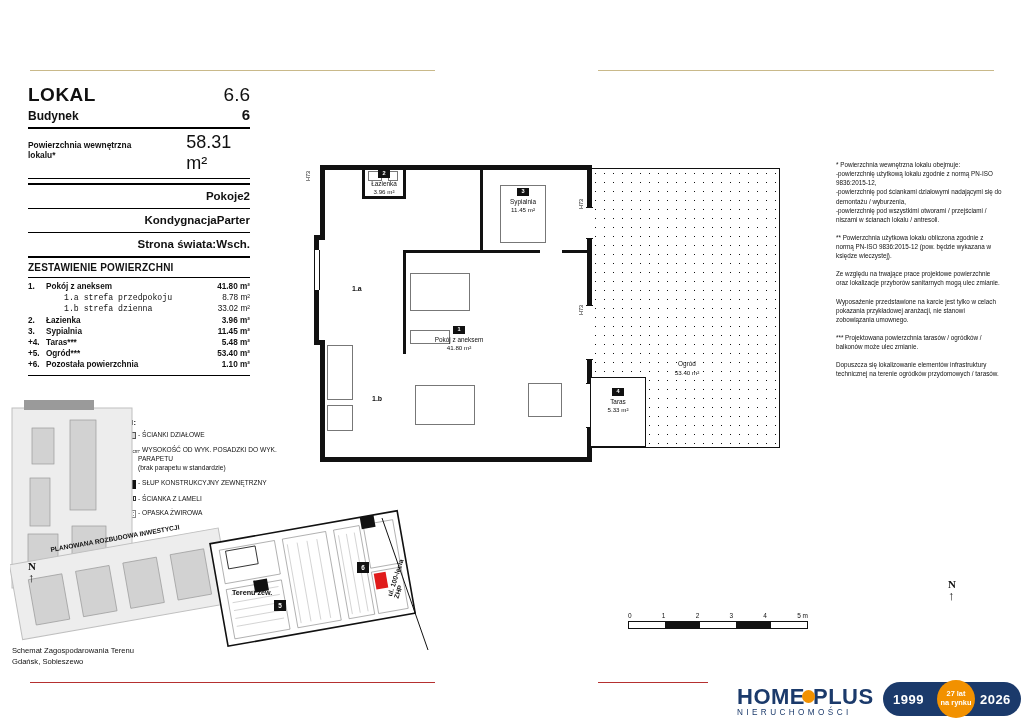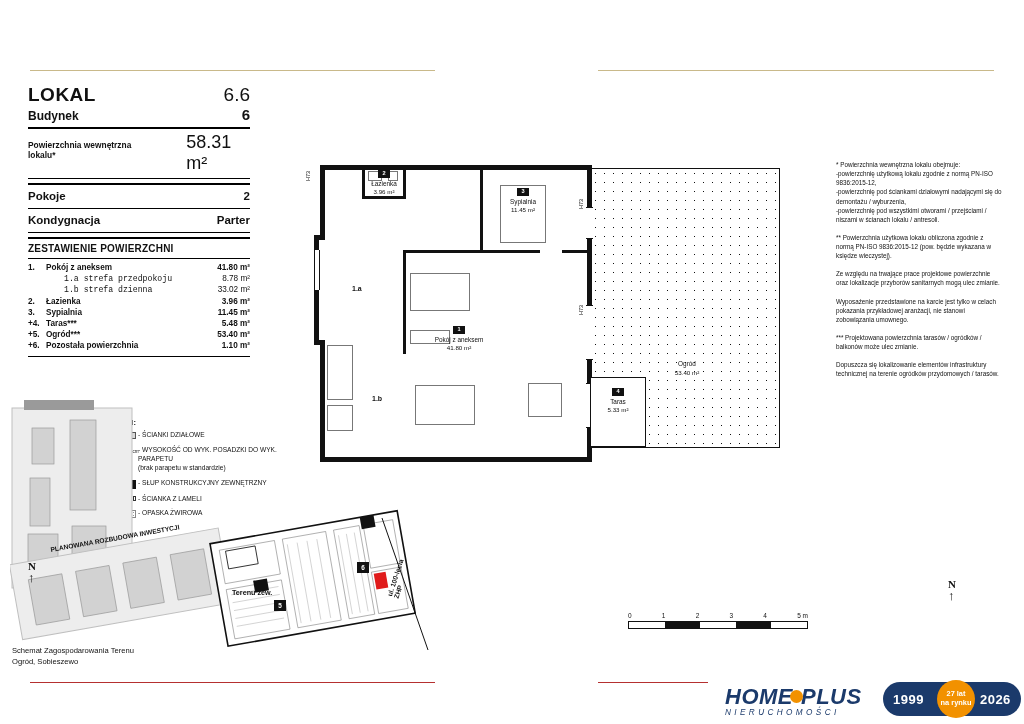--- a/index.html
+++ b/index.html
@@ -41,21 +41,21 @@
   .hdr-lokal-val { font-size: 19px; font-weight: normal; }
   .hdr-bud { font-size: 12px; font-weight: bold; margin-top: 1px; }
   .hdr-bud-val { font-size: 15px; font-weight: bold; }
   .hr-thin { border-top: 1px solid #000; margin: 4px 0 3px; }
   .hr-thick { border-top: 2px solid #000; margin: 4px 0 3px; }
 
   .area-row { display: flex; justify-content: space-between; align-items: baseline; }
   .area-lbl { font-size: 8.4px; font-weight: bold; }
   .area-val { font-size: 18px; font-weight: normal; margin-left: 39px; }
 
-  .info-row { display: flex; justify-content: space-between; align-items: baseline; padding: 2px 0; }
+  .info-row { display: flex; justify-content: flex-end; align-items: baseline; padding: 2px 0; }
   .info-lbl { font-size: 11.5px; font-weight: bold; }
   .info-val { font-size: 11.5px; font-weight: bold; }
 
   .zest-title { font-size: 10px; font-weight: bold; letter-spacing: .2px; margin: 4px 0 2px; }
 
   .tbl { width: 100%; border-collapse: collapse; }
   .tbl td { font-size: 8.2px; padding: 1.1px 0; vertical-align: baseline; }
   .tbl td.num { width: 18px; font-weight: bold; }
   .tbl td.nm { }
   .tbl td.vl { text-align: right; white-space: nowrap; }
@@ -126,21 +126,21 @@
   
   .north { position: absolute; font-size: 11px; font-weight: bold; font-family: "Liberation Serif", serif; }
   .north .arr { font-size: 13px; display: block; line-height: .9; }
 
   
   .site { position: absolute; left: 10px; top: 400px; width: 430px; height: 270px; }
   .site-cap { position: absolute; left: 12px; top: 645px; font-size: 7.6px; line-height: 1.5; }
 
   
   .logo { position: absolute; left: 725px; top: 684px; width: 290px; height: 36px; }
-  .logo-txt { position: absolute; left: 0; top: 0; font-family: "Liberation Sans", sans-serif; font-style: italic; }
+  .logo-txt { position: absolute; left: 12px; top: 0; font-family: "Liberation Sans", sans-serif; }
   .logo-home { font-size: 22px; font-weight: bold; letter-spacing: .5px; color: #1b3a6b; }
   .logo-plus { font-size: 22px; font-weight: bold; letter-spacing: .5px; color: #1b3a6b; }
   .logo-sub { font-size: 8.2px; letter-spacing: 3.4px; color: #1b3a6b; margin-top: -2px; }
   .badge-years {
     position: absolute; left: 158px; top: -2px; height: 34px; border-radius: 17px;
     background: #1b3a6b; color: #fff; display: flex; align-items: center;
     padding: 0 10px 0 10px; font-size: 13px; font-weight: bold; letter-spacing: .5px;
   }
   .badge-years span.gap { display: inline-block; width: 56px; }
   .badge-circle {
@@ -181,20 +181,24 @@
     <div class="info-row">
       <div class="info-lbl">Pokoje</div>
       <div class="info-val">2</div>
     </div>
     <div class="hr-thin"></div>
     <div class="info-row">
       <div class="info-lbl">Kondygnacja</div>
       <div class="info-val">Parter</div>
     </div>
     <div class="hr-thin"></div>
+    <div class="info-row">
+      <div class="info-lbl">Strona świata:</div>
+      <div class="info-val">Wsch.</div>
+    </div>
     <div class="hr-thick"></div>
 
     <div class="zest-title">ZESTAWIENIE POWIERZCHNI</div>
     <div class="hr-thin"></div>
     <table class="tbl">
       <tbody id="schedule-body">
           <tr class="b">
             <td class="num">1.</td>
             <td class="nm">Pokój z aneksem</td>
             <td class="vl">41.80 m²</td>
@@ -457,21 +461,21 @@
     <div style="position:absolute;left:347px;top:162px;width:12px;height:11px;background:#111;color:#fff;font-size:6.4px;font-weight:bold;text-align:center;line-height:11px;">6</div>
 
     <div class="north" style="left:18px; top:160px;">
       <span>N</span>
       <span class="arr">↑</span>
     </div>
   </div>
 
   <div class="site-cap">
     <div>Schemat Zagospodarowania Terenu</div>
-    <div>Ogród, Sobieszewo</div>
+    <div>Gdańsk, Sobieszewo</div>
   </div>
 
   <div class="logo">
     <div class="logo-txt">
       <div style="display:flex;align-items:baseline;">
         <span class="logo-home">HOME</span>
         <span style="display:inline-block;width:13px;height:13px;border-radius:50%;background:#f29100;margin:0 -2px 0 -3px;position:relative;top:-1px;"></span>
         <span class="logo-plus">PLUS</span>
       </div>
       <div class="logo-sub">NIERUCHOMOŚCI</div>

